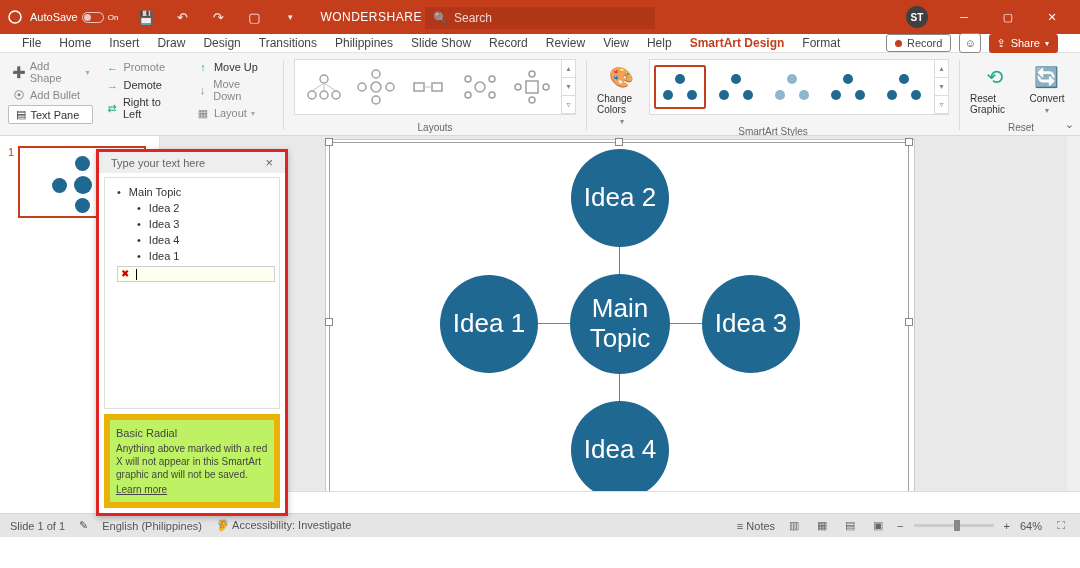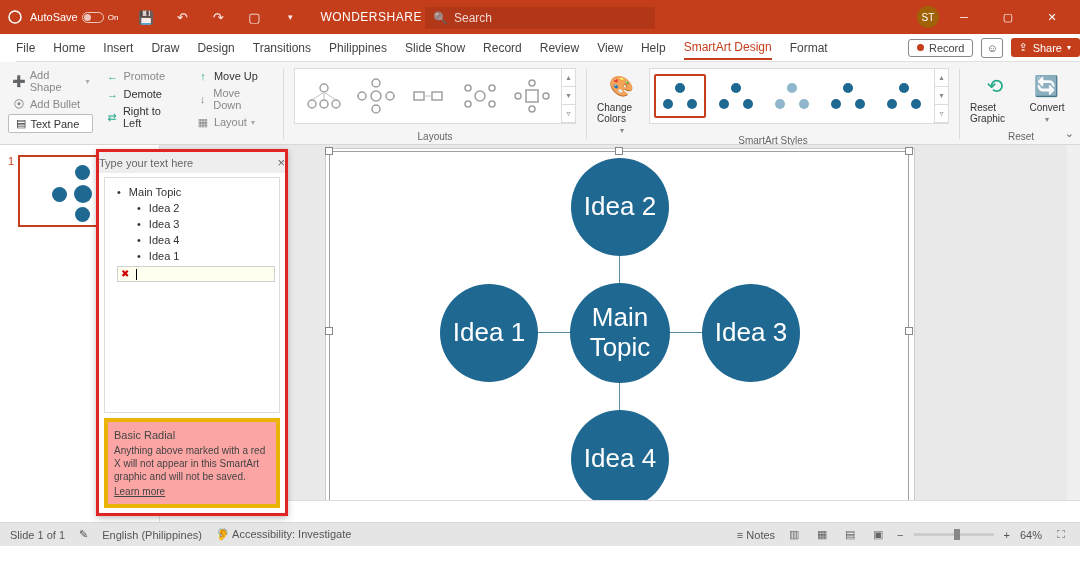--- a/index.html
+++ b/index.html
@@ -9,27 +9,27 @@
   .titlebar { height: 34px; background: #c43e1c; display: flex; align-items: center; color: #fff; padding: 0 6px; gap: 6px; }
   .titlebar .ppt-icon { width: 18px; height: 18px; display:flex; align-items:center; justify-content:center; }
   .titlebar .qat { display: flex; align-items: center; gap: 20px; font-size: 11px; }
   .titlebar .autosave-toggle { display: flex; align-items:center; gap:4px; font-size:11px; }
   .titlebar .pill { width: 22px; height: 11px; border: 1px solid rgba(255,255,255,.7); border-radius: 6px; position: relative; display:inline-block; }
   .titlebar .pill::after { content:''; width:7px; height:7px; border-radius:50%; background:rgba(255,255,255,.7); position:absolute; left:1px; top:1px; }
   .titlebar .qat-icon { width:16px; height:16px; display:flex; align-items:center; justify-content:center; font-size:13px; color:rgba(255,255,255,.9); }
   .titlebar .doctitle { margin-left: 16px; font-size: 12px; letter-spacing: .5px; }
   .titlebar .searchbox { position:absolute; left:50%; transform:translateX(-50%); top:7px; width:230px; height:22px; background:#b23719; border-radius:2px; display:flex; align-items:center; padding:0 8px; gap:6px; color:rgba(255,255,255,.8); font-size:12px; }
   .titlebar .winright { margin-left:auto; display:flex; align-items:center; gap:0; }
-  .titlebar .avatar { width:22px; height:22px; border-radius:50%; background:#a16207; color:#fff; font-size:10px; display:flex; align-items:center; justify-content:center; margin-right:3px; }
+  .titlebar .avatar { width:22px; height:22px; border-radius:50%; background:#404040; color:#fff; font-size:10px; display:flex; align-items:center; justify-content:center; margin-right:14px;font-weight:bold; }
   .titlebar .winbtn { width:44px; height:34px; display:flex; align-items:center; justify-content:center; color:#fff; font-size:11px; }
   
   
-  .tabs { height:28px; background:#fff; display:flex; align-items:center; padding:0 0; gap:18px; border-bottom:1px solid #e1e1e1; font-size:12px; color:#444;margin-left:16px; }
+  .tabs { height:19px; background:#fff; display:flex; align-items:center; padding:0 22px; gap:18px; border-bottom:1px solid #e1e1e1; font-size:12px; color:#444; }
   .tabs .tab { padding:4px 0; cursor:pointer; }
-  .tabs .tab.active { color:#c43e1c; border-bottom:2px solid #c43e1c; margin-bottom:-1px; font-weight:400; }
+  .tabs .tab.active { color:#c43e1c; border-bottom:2px solid #c43e1c; margin-bottom:-1px; font-weight:700; }
   .tabs .right { margin-left:auto; display:flex; align-items:center; gap:8px; }
   .tabs .record { border:1px solid #888; border-radius:3px; padding:2px 8px; display:flex; align-items:center; gap:5px; font-size:11px; }
   .tabs .record .dot { width:7px; height:7px; border-radius:50%; background:#c43e1c; }
   .tabs .smiley { width:22px; height:20px; border:1px solid #888; border-radius:3px; display:flex; align-items:center; justify-content:center; font-size:11px; }
   .tabs .share { background:#c43e1c; color:#fff; border-radius:3px; padding:3px 9px 3px 7px; display:flex; align-items:center; gap:5px; font-size:11px; }
   
   
   .ribbon { height:83px; background:#f5f5f5; border-bottom:1px solid #d8d8d8; display:flex; padding:2px 8px 0 8px; gap:4px; position:relative; }
   .ribbon .group { display:flex; flex-direction:column; height:80px; }
   .ribbon .group-body { flex:1; display:flex; align-items:flex-start; gap:2px; padding-top:4px; }
@@ -55,32 +55,32 @@
   .workspace { height: calc(568px - 34px - 28px - 83px - 22px - 24px); display:flex; background:#e9e9e9; position:relative; }
   .thumbs { width:160px; background:#fff; padding:10px 8px; border-right:1px solid #e0e0e0; }
   .thumbs .slidewrap { display:flex; gap:4px; }
   .thumbs .num { font-size:11px; color:#c43e1c; }
   .thumbs .thumb { width:128px; height:72px; border:2px solid #c43e1c; background:#fff; position:relative; }
   .canvas-area { flex:1; position:relative; display:flex; align-items:flex-start; justify-content:center; overflow:hidden; }
   .slide-canvas { width:590px; height:370px; background:#fff; margin-top:3px; position:relative; border:1px solid #ccc; }
   
   
   .textpane { position:absolute; left:96px; top:149px; width:192px; height:367px; background:#fff; border:3px solid #e02424; z-index:50; display:flex; flex-direction:column; box-shadow:0 2px 6px rgba(0,0,0,.25); }
-  .textpane .tp-head { background:#eeeeee; padding:3px 0; font-size:11px; color:#666; display:flex; align-items:center; }
+  .textpane .tp-head { background:#eeeeee; padding:3px 12px; font-size:11px; color:#666; display:flex; align-items:center; }
   .textpane .tp-close { margin-left:auto; font-size:13px; color:#666; cursor:pointer; }
   .textpane .tp-body { flex:1; border:1px solid #ddd; margin:4px 5px 0 5px; padding:6px 4px; font-size:11px; color:#333; overflow:hidden; }
   .textpane ul { list-style:none; }
   .textpane li { padding:2px 0 2px 8px; }
   .textpane li.lv1::before { content:'•'; margin-right:8px; font-size:11px; }
   .textpane li.lv2 { padding-left:28px; }
   .textpane li.lv2::before { content:'•'; margin-right:8px; font-size:11px; }
   .textpane .input-line { margin:2px 0 0 8px; padding-left:16px; position:relative; border:1px solid #d0d0d0; background:#fffff0; height:16px; }
   .textpane .input-line .x { position:absolute; left:3px; top:1px; color:#c00; font-size:10px; }
   .textpane .input-line .caret { width:1px; height:11px; background:#000; display:inline-block; margin-left:2px; vertical-align:middle; }
-  .textpane .tp-foot { margin:5px; padding:6px; background:#fca5a5; border:4px solid #eab308; font-size:10px; color:#444; line-height:1.3; }
+  .textpane .tp-foot { margin:5px; padding:6px; background:#bef264; border:6px solid #eab308; font-size:10px; color:#444; line-height:1.3; }
   .textpane .tp-foot .title { font-size:11px; margin-bottom:2px; }
   .textpane .tp-foot .learn { text-decoration:underline; margin-top:2px; display:inline-block; }
   
   
   .smartart-box { position:absolute; left:88px; top:-2px; width:580px; height:372px; border:1px solid #a0a0a0; }
   .handle { width:8px; height:8px; background:#fff; border:1px solid #888; position:absolute; }
   .circle { position:absolute; border-radius:50%; background:#1f6891; color:#fff; display:flex; align-items:center; justify-content:center; text-align:center; font-size:26px; line-height:1.15; }
   .circle.small { width:98px; height:98px; }
   .circle.big { width:100px; height:100px; }
   .connector { position:absolute; background:#5a8aa6; }

